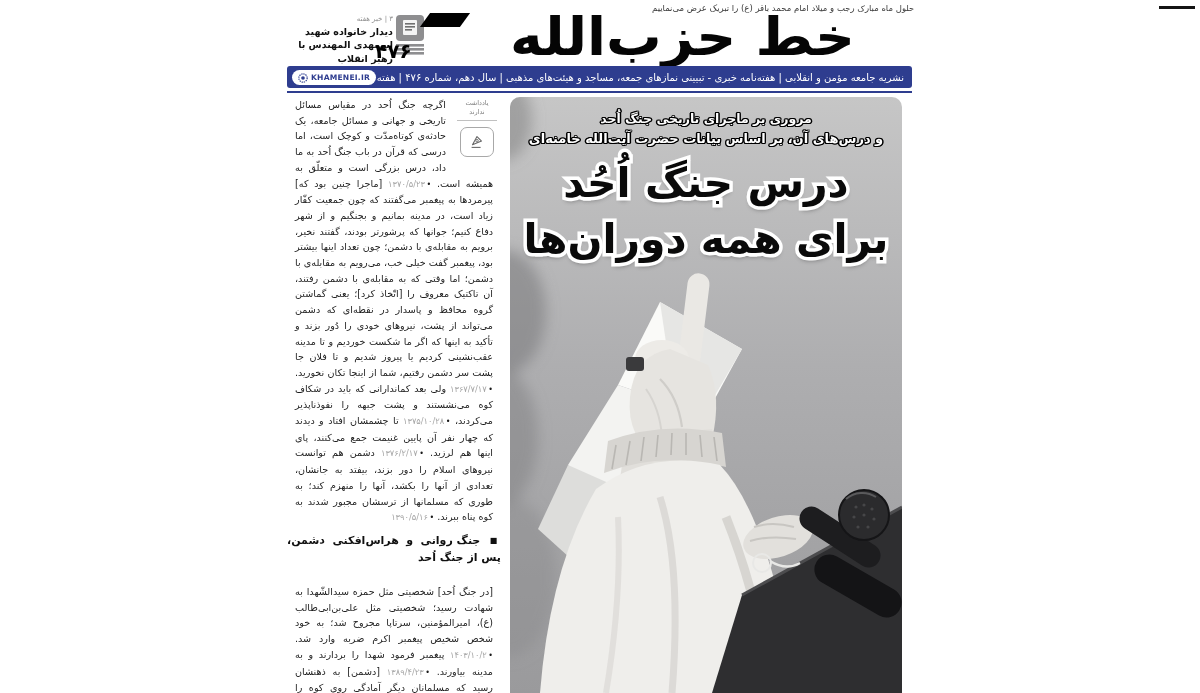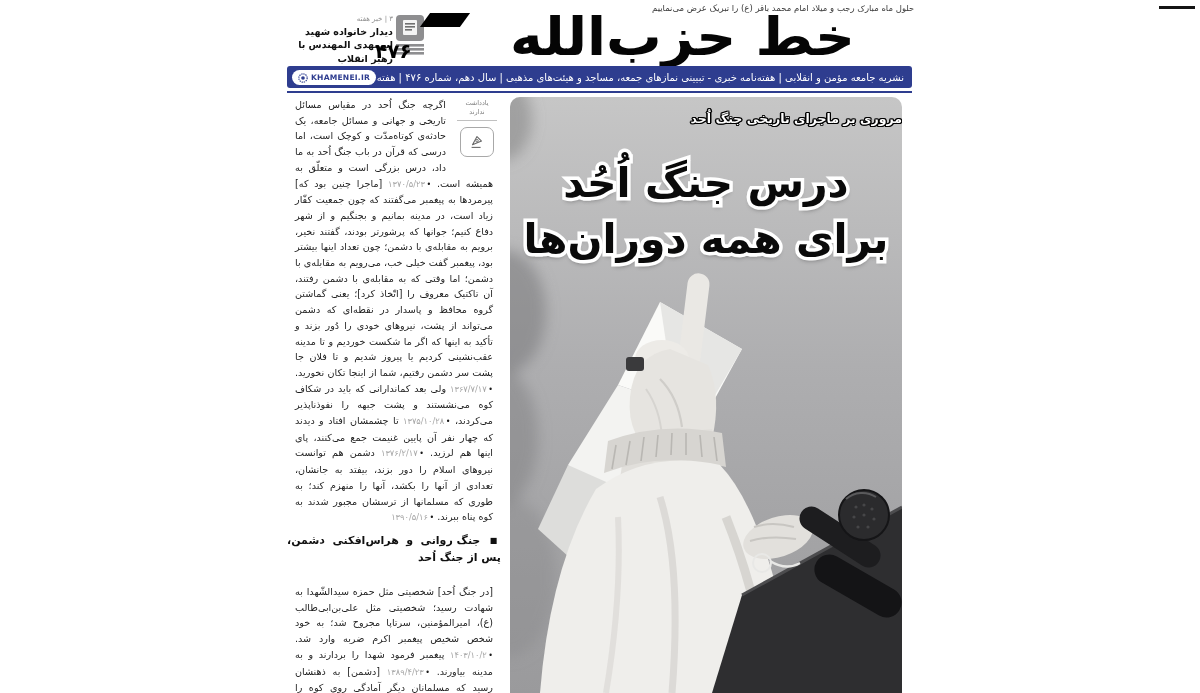--- a/index.html
+++ b/index.html
@@ -45,21 +45,21 @@
   .seg-t{color:#1c1c1c;}
   .seg-d{color:#a6a6a6;font-size:8.3px;white-space:nowrap;}
   .seg-d::before{content:"•";color:#1a1a1a;font-size:8px;margin-left:1.5px;}
   .subhead{font-weight:bold;font-size:11px;line-height:16px;color:#101010;margin:7px 0 18px;}
   .subhead .sq{font-size:8px;position:relative;top:-1px;margin-left:2px;}
 
   
   .poster{position:absolute;left:510px;top:97px;width:392px;height:596px;border-radius:10px 10px 0 0;
           overflow:hidden;}
   .poster svg.photo{position:absolute;inset:0;}
-  .kicker{position:absolute;top:10px;left:0;width:100%;direction:rtl;color:#fff;
+  .kicker{position:absolute;top:10px;left:0;width:100%;text-align:center;direction:rtl;color:#fff;
           font-weight:bold;
           text-shadow:-1.4px 0 #000,1.4px 0 #000,0 -1.4px #000,0 1.4px #000,
                       -1px -1px #000,1px 1px #000,-1px 1px #000,1px -1px #000;}
   .kicker-1{font-size:12.5px;line-height:19px;}
   .kicker-2{font-size:13px;line-height:19px;}
   .headline{position:absolute;top:52px;left:0;width:100%;text-align:center;direction:rtl;}
   .hl-line{position:relative;height:56px;line-height:56px;font-size:41px;font-weight:bold;
            letter-spacing:-1px;}
   .hl-stroke{position:absolute;inset:0;color:#fff;-webkit-text-stroke:7px #fff;
              text-shadow:0 3px 5px rgba(0,0,0,.45);}
@@ -205,20 +205,21 @@
           <circle cx="344" cy="420" r="1.6"></circle>
             <circle cx="354" cy="418" r="1.6"></circle>
             <circle cx="364" cy="422" r="1.6"></circle>
           <circle cx="348" cy="430" r="1.6"></circle>
             <circle cx="358" cy="430" r="1.6"></circle>
         </g>
         <path d="M336 402 a25 25 0 0 1 30 -2" stroke="#5a5a5c" stroke-width="2" fill="none"></path>
       </g>
     </svg>
     <div class="kicker kicker-1" style="top:12px;">مروری بر ماجرای تاریخی جنگ اُحد</div>
+    <div class="kicker kicker-2" style="top:32px;">و درس‌های آن، بر اساس بیانات حضرت آیت‌الله خامنه‌ای</div>
     <div class="headline" style="top:58px;">
       <div class="hl-line">
         <span class="hl-stroke">درس جنگ اُحُد</span>
         <span class="hl-fill">درس جنگ اُحُد</span>
       </div>
       <div class="hl-line">
         <span class="hl-stroke">برای همه دوران‌ها</span>
         <span class="hl-fill">برای همه دوران‌ها</span>
       </div>
     </div>

